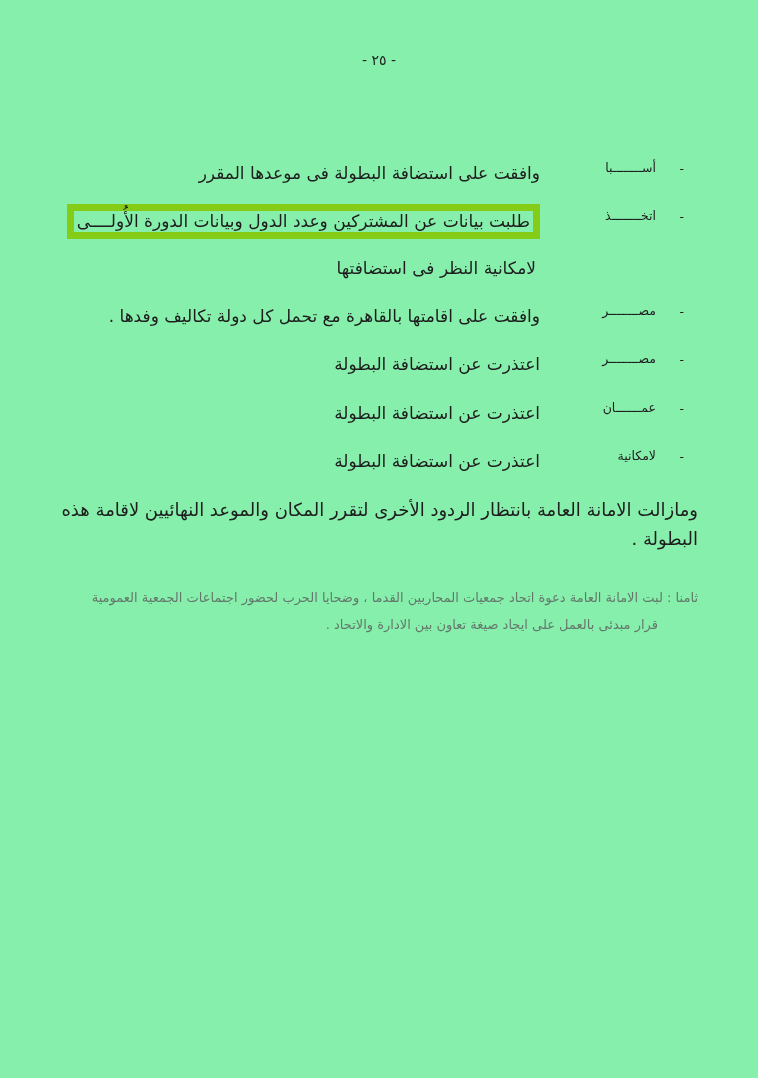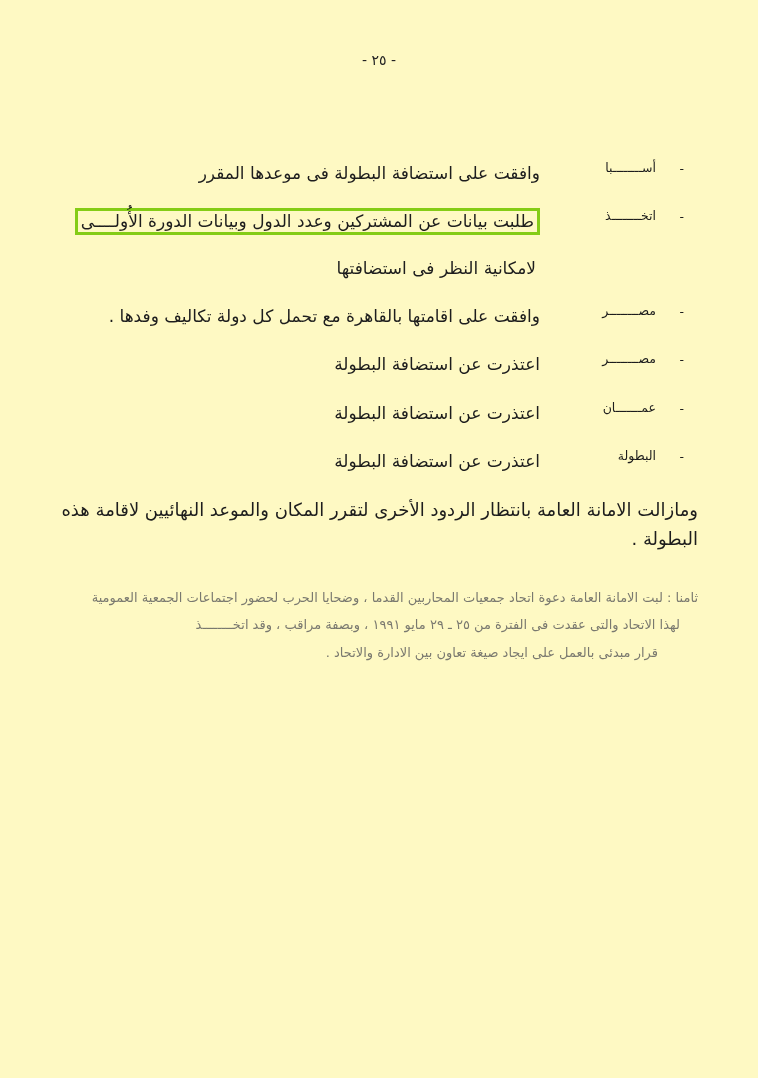--- a/index.html
+++ b/index.html
@@ -11,21 +11,21 @@
     width: 758px;
     height: 1078px;
     font-family: "DejaVu Sans", sans-serif;
     color: #1a1a1a;
     position: relative;
     overflow: hidden;
   }
   .page {
     position: absolute;
     inset: 0;
-    background: #fef9c3;
+    background: #86efac;
   }
   .page-number {
     position: absolute;
     top: 52px;
     left: 0;
     right: 0;
     text-align: center;
     font-size: 14px;
     letter-spacing: 2px;
     color: #222;
@@ -68,21 +68,21 @@
     color: #1d1d1d;
     padding-right: 8px;
   }
   .desc .line2 {
     display: block;
     margin-top: 20px;
     padding-right: 4px;
   }
   .desc .boxed {
     display: inline;
-    border: 3px solid #84cc16;
+    border: 7px solid #84cc16;
     padding: 0 3px 1px 3px;
   }
   .note {
     margin-top: 4px;
     font-size: 18px;
     text-align: right;
     color: #1d1d1d;
     line-height: 1.6;
   }
   .faded-block {
@@ -157,29 +157,28 @@
         <span>عمـــــــان</span>
       </div>
       <div class="desc">
         <span>اعتذرت عن استضافة البطولة</span>
       </div>
     </div>
 
     <div class="row">
       <div class="country">
         <span class="dash">-</span>
-        <span>البطولة</span>
+        <span>لامكانية</span>
       </div>
       <div class="desc">
         <span>اعتذرت عن استضافة البطولة</span>
       </div>
     </div>
 
     <div class="note">ومازالت الامانة العامة بانتظار الردود الأخرى لتقرر المكان والموعد النهائيين لاقامة هذه البطولة .</div>
 
     <div class="faded-block">
       <span class="fline i1">ثامنا : لبت الامانة العامة دعوة اتحاد جمعيات المحاربين القدما ، وضحايا الحرب لحضور اجتماعات الجمعية العمومية</span>
-      <span class="fline i2">لهذا الاتحاد والتى عقدت فى الفترة من ٢٥ ـ ٢٩ مايو ١٩٩١ ، وبصفة مراقب ، وقد اتخــــــــذ</span>
       <span class="fline i3">قرار مبدئى بالعمل على ايجاد صيغة تعاون بين الادارة والاتحاد .</span>
     </div>
 
   </div>
 </div>
 
 </body></html>

